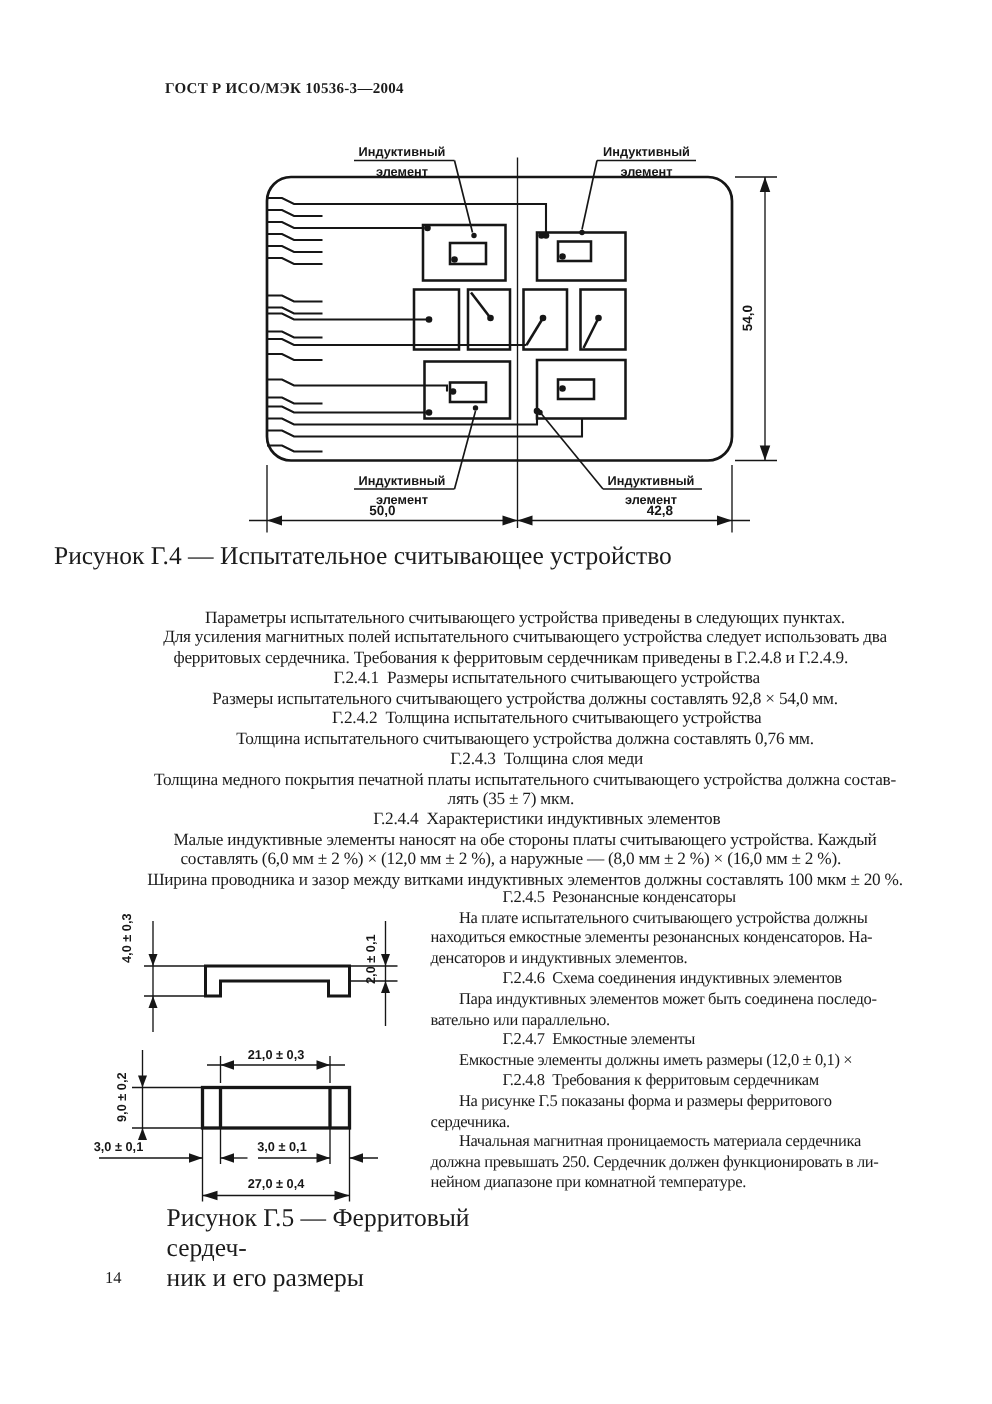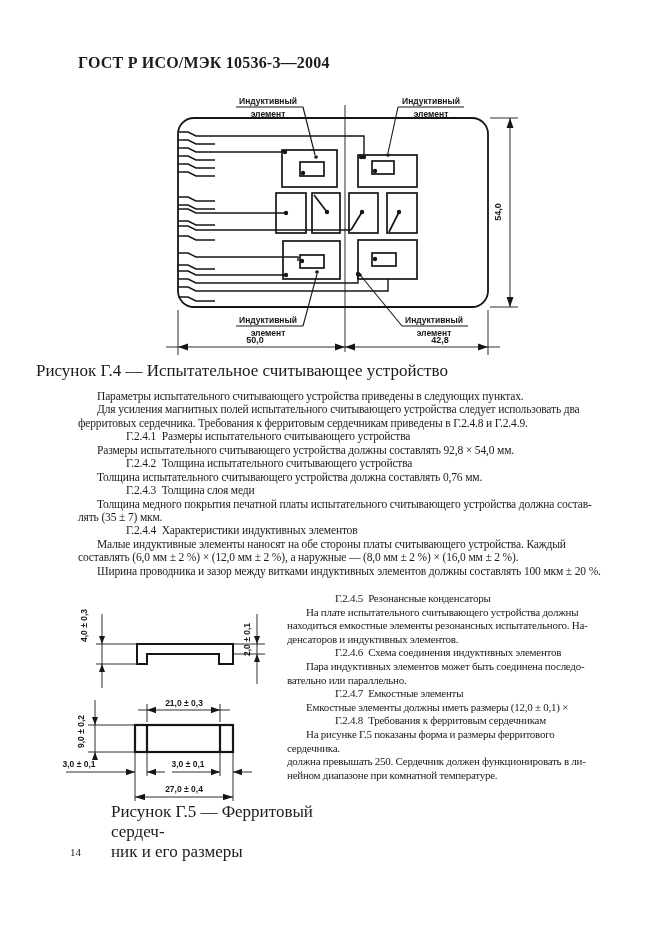--- a/index.html
+++ b/index.html
@@ -1,21 +1,21 @@
 <!DOCTYPE html>
 <html><head>
 <meta charset="utf-8">
 <style>
   html,body{margin:0;padding:0;}
   body{
     width:661px;height:936px;position:relative;background:#ffffff;
     font-family:"Liberation Serif", serif;color:#1b1b1b;overflow:hidden;
   }
   .abs{position:absolute;}
-  .hdr{font-weight:bold;font-size:16px;letter-spacing:0.2px;}
+  .hdr{font-weight:bold;font-size:10px;letter-spacing:0.2px;margin-left:32px;}
   .tline{white-space:nowrap;font-size:11.5px;height:13.45px;line-height:13.45px;letter-spacing:-0.15px;}
   .tline.ind{padding-left:19px;}
   .tline .num{font-style:normal;margin-left:29px;}
   .tline .it{}
   .col .tline{font-size:11px;height:13.6px;line-height:13.6px;letter-spacing:-0.25px;}
   .cap{font-size:17px;text-align:left;margin-left:36px;}
   .pagenum{font-size:11px;}
   svg{display:block;}
   svg text{font-family:"Liberation Sans", sans-serif;fill:#161616;}
   .dimtxt{font-weight:bold;font-size:9px;}
@@ -133,21 +133,21 @@
   <polygon points="78,262 88,258.6 88,265.4" fill="#161616"></polygon>
   <polygon points="245,262 235,258.6 235,265.4" fill="#161616"></polygon>
   <polygon points="245,262 255,258.6 255,265.4" fill="#161616"></polygon>
   <polygon points="388,262 378,258.6 378,265.4" fill="#161616"></polygon>
   <text x="155" y="258" text-anchor="middle" class="dimtxt">50,0</text>
   <text x="340" y="258" text-anchor="middle" class="dimtxt">42,8</text>
 </svg>
 
 <div class="abs cap" style="left:0;top:361px;width:661px;">Рисунок Г.4 — Испытательное считывающее устройство</div>
 
-<div class="abs" style="left:78px;top:390px;width:525px;">
+<div class="abs" style="left:78px;top:406px;width:525px;text-align:center;">
     <div class="tline ind">Параметры испытательного считывающего устройства приведены в следующих пунктах.</div>
     <div class="tline ind">Для усиления магнитных полей испытательного считывающего устройства следует использовать два</div>
     <div class="tline">ферритовых сердечника. Требования к ферритовым сердечникам приведены в Г.2.4.8 и Г.2.4.9.</div>
     <div class="tline ind"><span class="num">Г.2.4.1&nbsp; </span><span class="it">Размеры испытательного считывающего устройства</span></div>
     <div class="tline ind">Размеры испытательного считывающего устройства должны составлять 92,8 × 54,0 мм.</div>
     <div class="tline ind"><span class="num">Г.2.4.2&nbsp; </span><span class="it">Толщина испытательного считывающего устройства</span></div>
     <div class="tline ind">Толщина испытательного считывающего устройства должна составлять 0,76 мм.</div>
     <div class="tline ind"><span class="num">Г.2.4.3&nbsp; </span><span class="it">Толщина слоя меди</span></div>
     <div class="tline ind">Толщина медного покрытия печатной платы испытательного считывающего устройства должна состав-</div>
     <div class="tline">лять (35 ± 7) мкм.</div>
@@ -229,27 +229,28 @@
 </svg>
 
 <div class="abs cap" style="left:75px;top:802px;width:225px;">
   <div>Рисунок Г.5 — Ферритовый сердеч-</div>
   <div>ник и его размеры</div>
 </div>
 
 <div class="abs col" style="left:287px;top:592px;width:318px;">
     <div class="tline ind"><span class="num">Г.2.4.5&nbsp; </span><span class="it">Резонансные конденсаторы</span></div>
     <div class="tline ind">На плате испытательного считывающего устройства должны</div>
-    <div class="tline">находиться емкостные элементы резонансных испытательного. На-</div>
+    <div class="tline">находиться емкостные элементы резонансных конденсаторов. На-</div>
     <div class="tline">денсаторов и индуктивных элементов.</div>
     <div class="tline ind"><span class="num">Г.2.4.6&nbsp; </span><span class="it">Схема соединения индуктивных элементов</span></div>
     <div class="tline ind">Пара индуктивных элементов может быть соединена последо-</div>
     <div class="tline">вательно или параллельно.</div>
     <div class="tline ind"><span class="num">Г.2.4.7&nbsp; </span><span class="it">Емкостные элементы</span></div>
     <div class="tline ind">Емкостные элементы должны иметь размеры (12,0 ± 0,1) ×</div>
     <div class="tline ind"><span class="num">Г.2.4.8&nbsp; </span><span class="it">Требования к ферритовым сердечникам</span></div>
     <div class="tline ind">На рисунке Г.5 показаны форма и размеры ферритового</div>
     <div class="tline">сердечника.</div>
+    <div class="tline ind">Начальная магнитная проницаемость материала сердечника</div>
     <div class="tline">должна превышать 250. Сердечник должен функционировать в ли-</div>
     <div class="tline">нейном диапазоне при комнатной температуре.</div>
   </div>
 
 <div class="abs pagenum" style="left:70px;top:846px;">14</div>
 
 </body></html>

